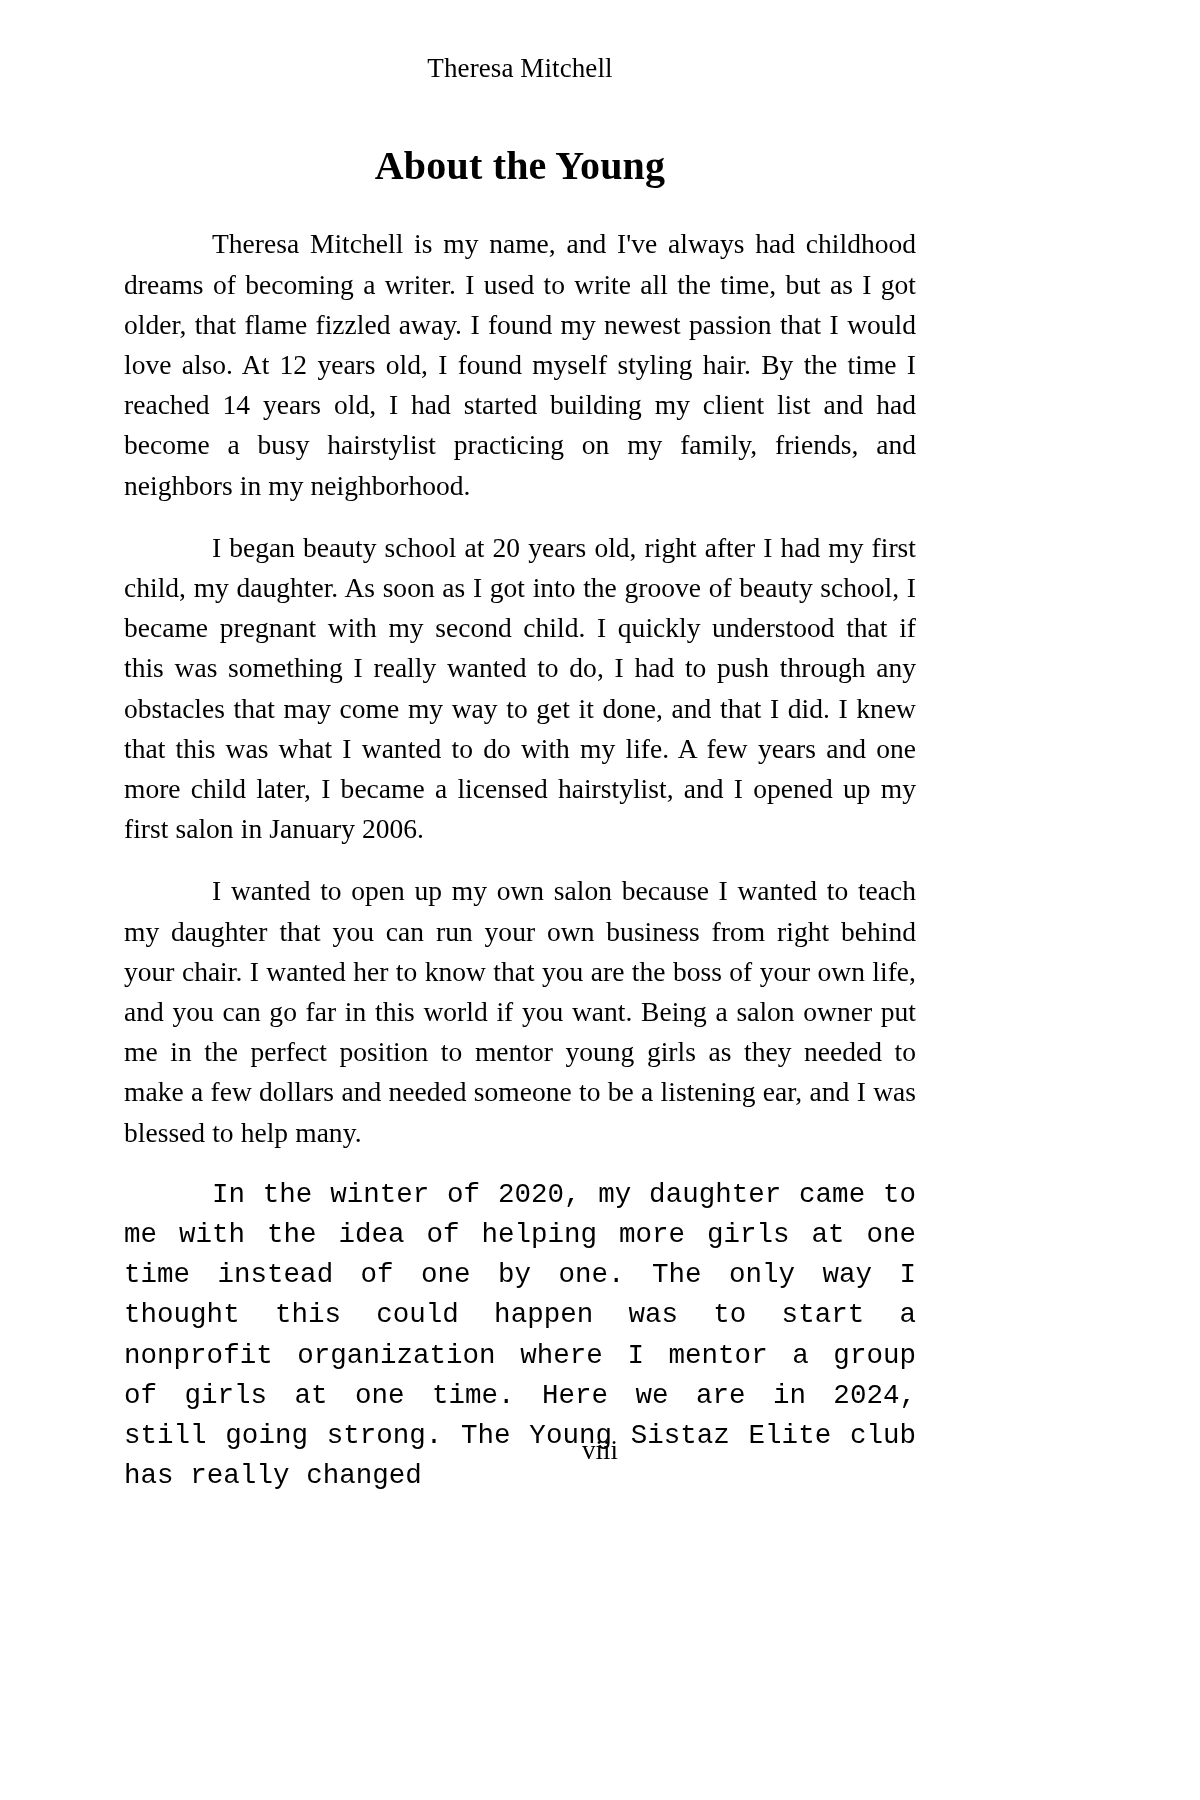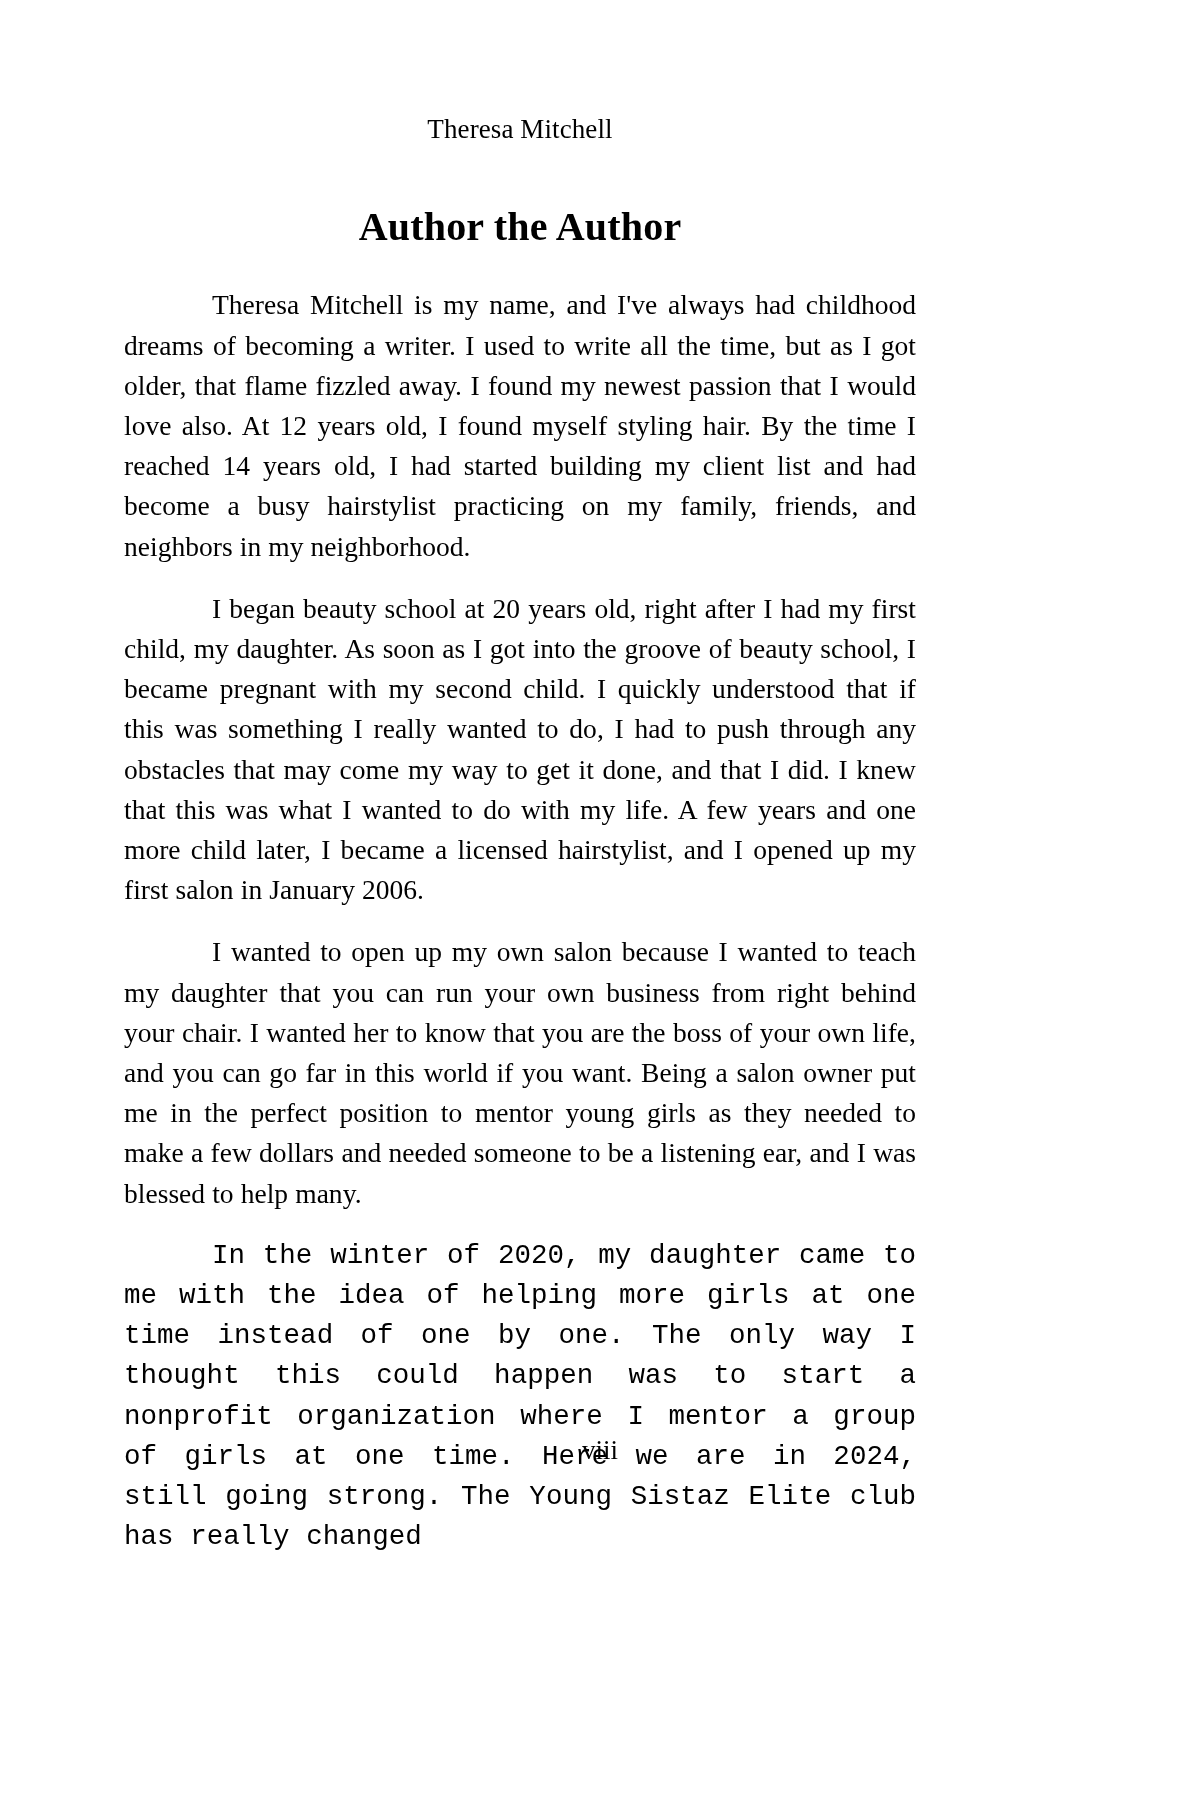--- a/index.html
+++ b/index.html
@@ -22,21 +22,21 @@
   .content-column {
     position: absolute;
     left: 124px;
     top: 0;
     width: 792px;
   }
   .running-header {
     text-align: center;
     font-size: 27px;
     line-height: 1.2;
-    margin-top: 113px;
+    margin-top: 52px;
     letter-spacing: 0.1px;
   }
   .chapter-title {
     text-align: center;
     font-size: 40px;
     font-weight: bold;
     line-height: 1.2;
     margin-top: 58px;
     letter-spacing: 0.2px;
   }
@@ -72,21 +72,21 @@
 </style>
 </head>
 <body>
 
 <div class="page">
 
   <div class="content-column">
 
     <div class="running-header">Theresa Mitchell</div>
 
-    <h1 class="chapter-title">Author the Author</h1>
+    <h1 class="chapter-title">About the Young</h1>
 
     <div class="body-text">
       <p>Theresa Mitchell is my name, and I've always had childhood dreams of becoming a writer. I used to write all the time, but as I got older, that flame fizzled away. I found my newest passion that I would love also. At 12 years old, I found myself styling hair. By the time I reached 14 years old, I had started building my client list and had become a busy hairstylist practicing on my family, friends, and neighbors in my neighborhood.</p>
       <p>I began beauty school at 20 years old, right after I had my first child, my daughter. As soon as I got into the groove of beauty school, I became pregnant with my second child. I quickly understood that if this was something I really wanted to do, I had to push through any obstacles that may come my way to get it done, and that I did. I knew that this was what I wanted to do with my life. A few years and one more child later, I became a licensed hairstylist, and I opened up my first salon in January 2006.</p>
       <p>I wanted to open up my own salon because I wanted to teach my daughter that you can run your own business from right behind your chair. I wanted her to know that you are the boss of your own life, and you can go far in this world if you want. Being a salon owner put me in the perfect position to mentor young girls as they needed to make a few dollars and needed someone to be a listening ear, and I was blessed to help many.</p>
       <p>In the winter of 2020, my daughter came to me with the idea of helping more girls at one time instead of one by one. The only way I thought this could happen was to start a nonprofit organization where I mentor a group of girls at one time. Here we are in 2024, still going strong. The Young Sistaz Elite club has really changed</p>
     </div>
 
   </div>
 

